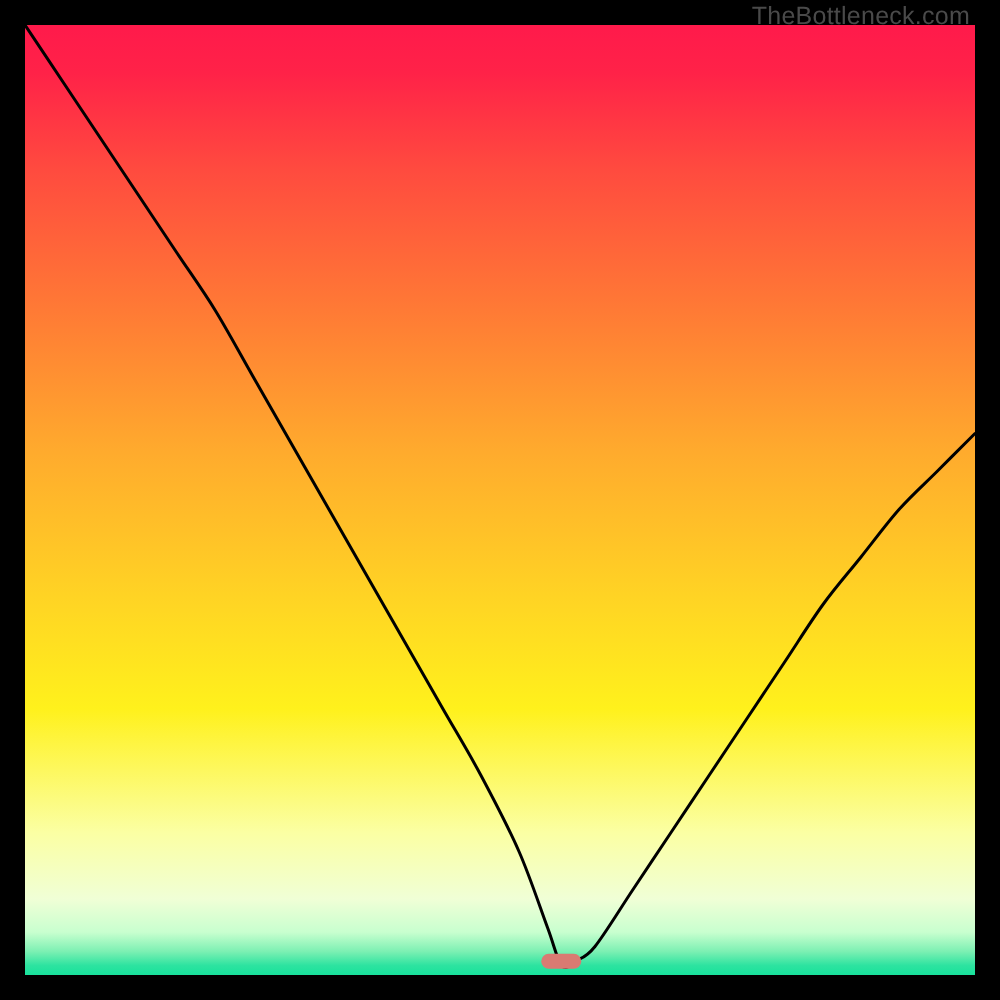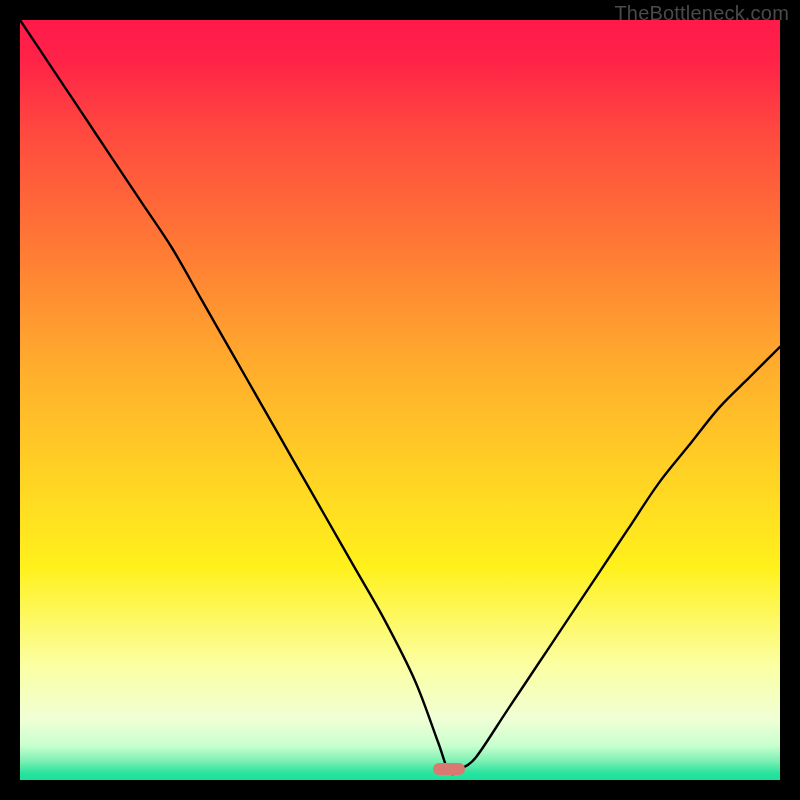--- a/index.html
+++ b/index.html
@@ -13,21 +13,21 @@
   }
   .frame {
     position: relative;
     width: 800px;
     height: 800px;
     background: #000;
   }
   .watermark {
     position: absolute;
     top: 2px;
-    right: 11px;
+    right: 24px;
     color: #4a4a4a;
     font-size: 20px;
     font-weight: 500;
     letter-spacing: 0.2px;
     z-index: 10;
   }
   .plot-area {
     position: absolute;
     left: 20px;
     top: 20px;

